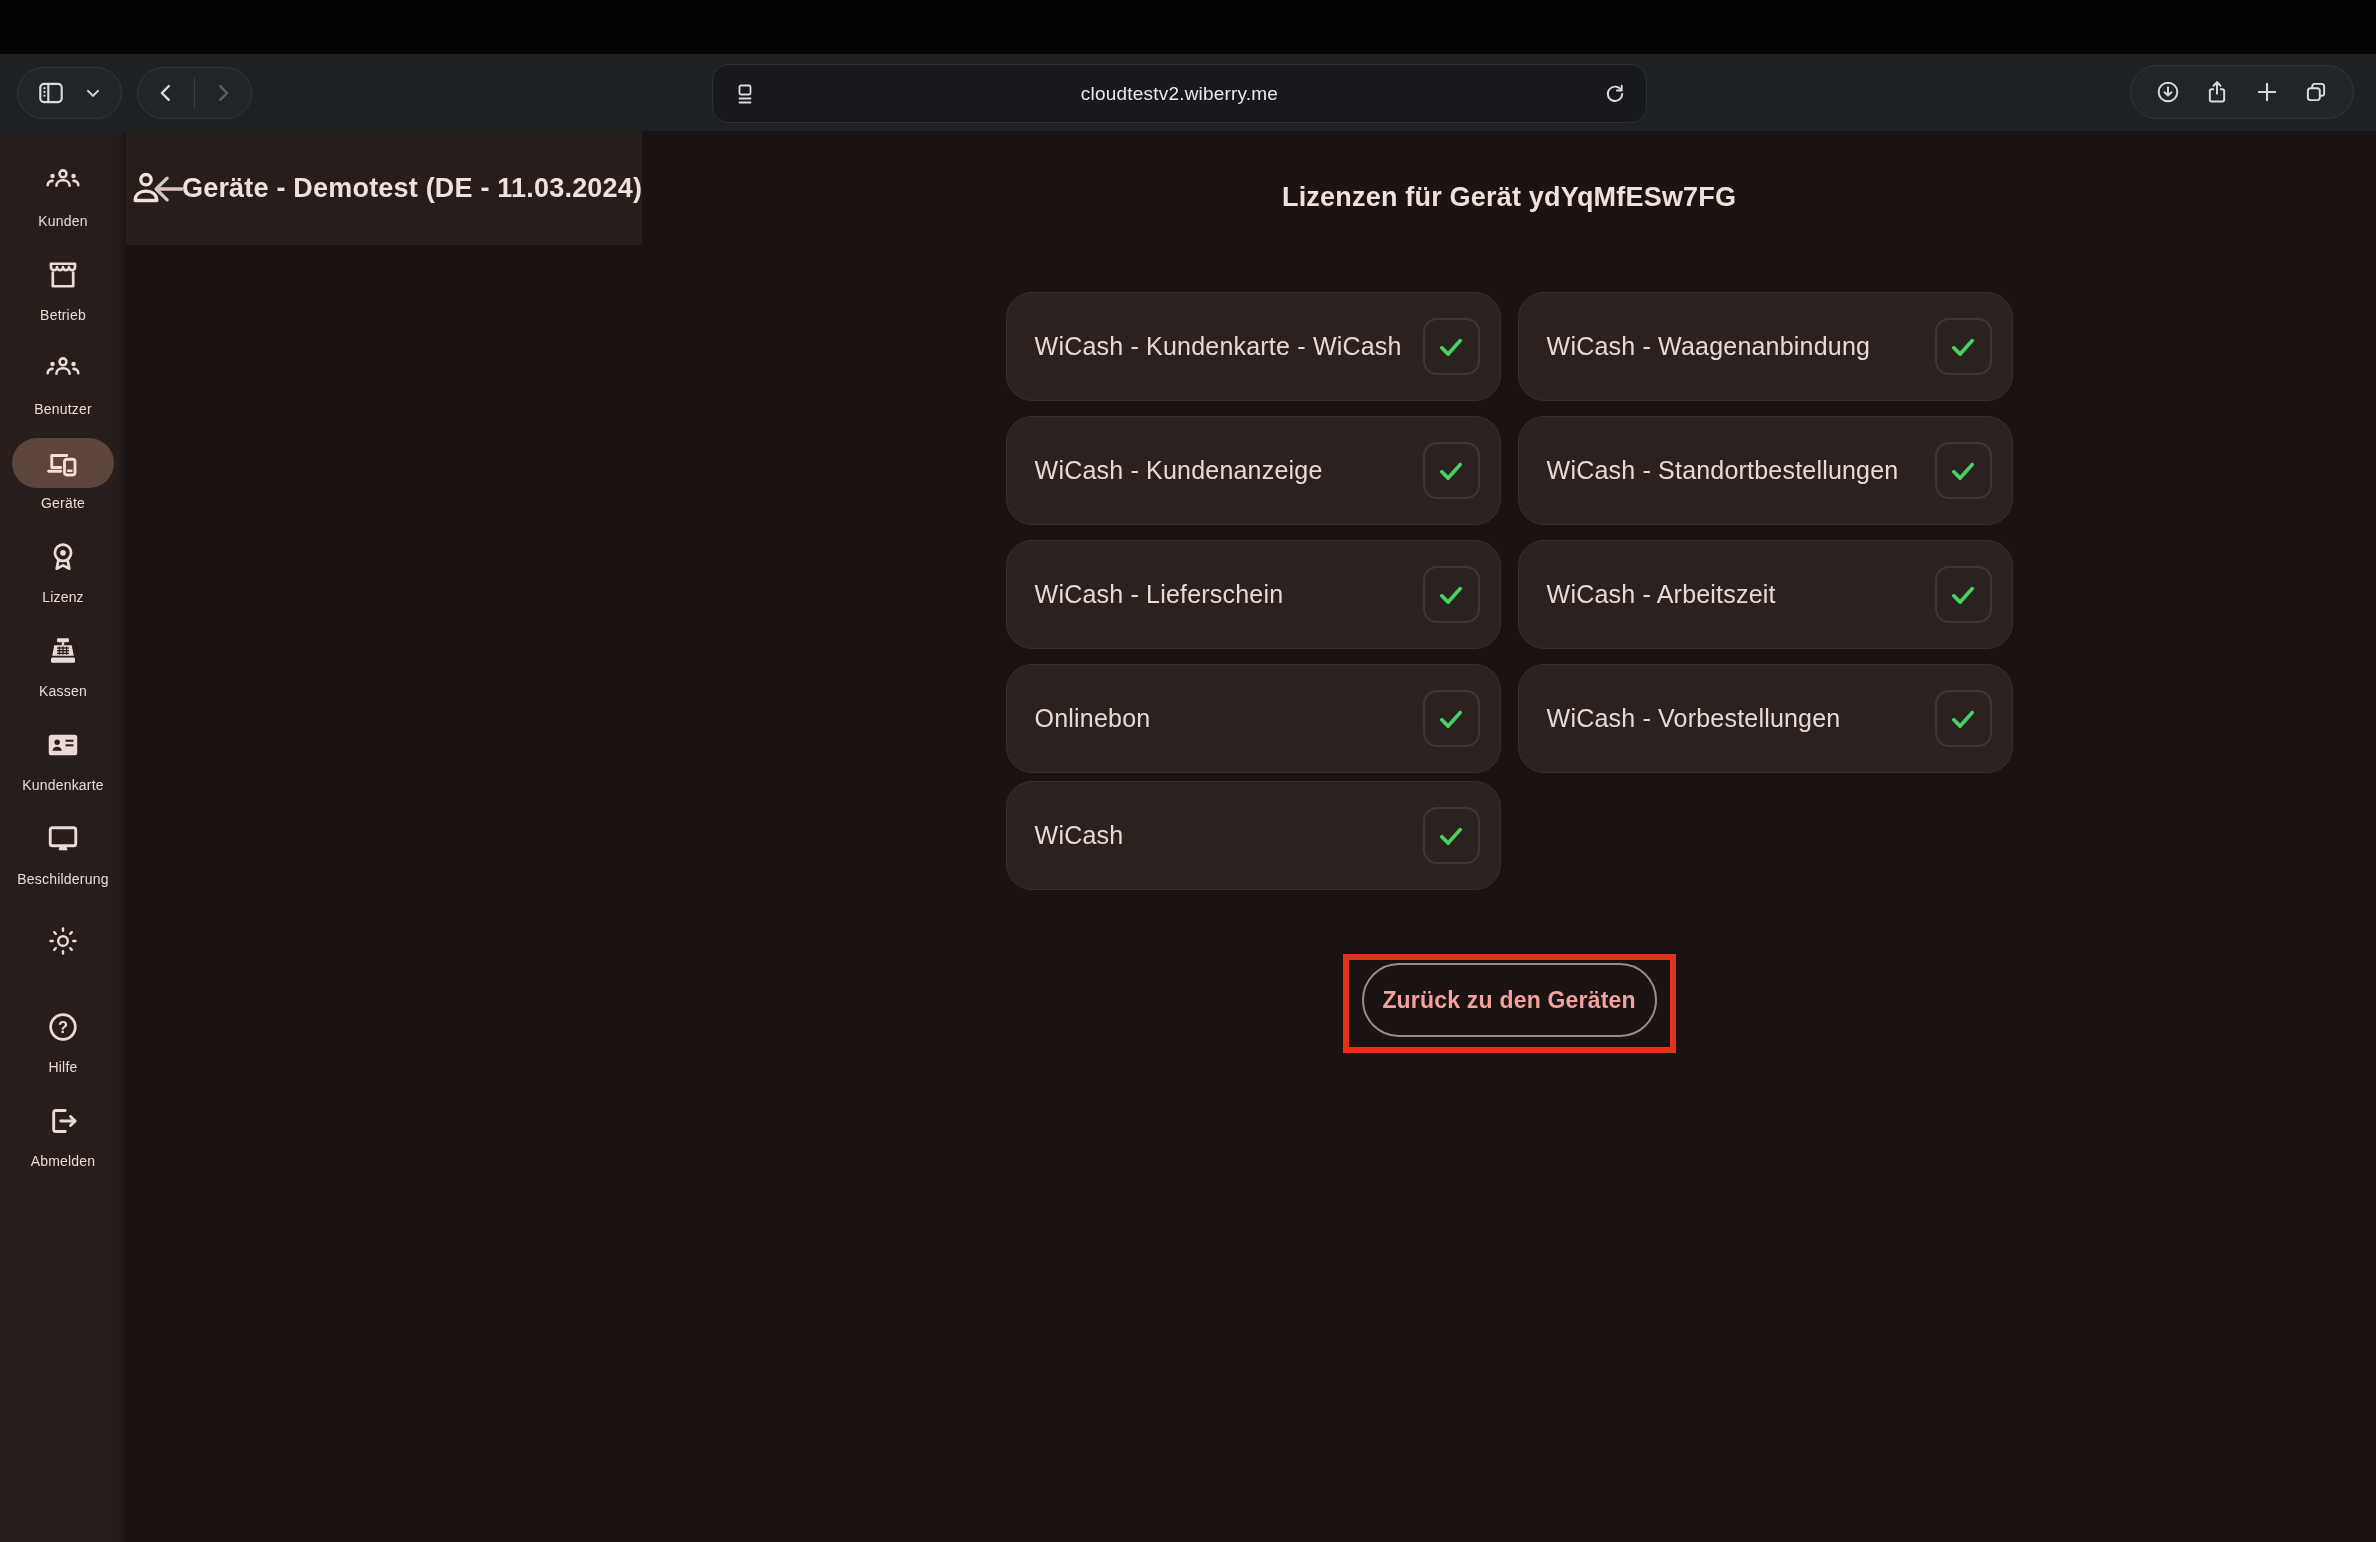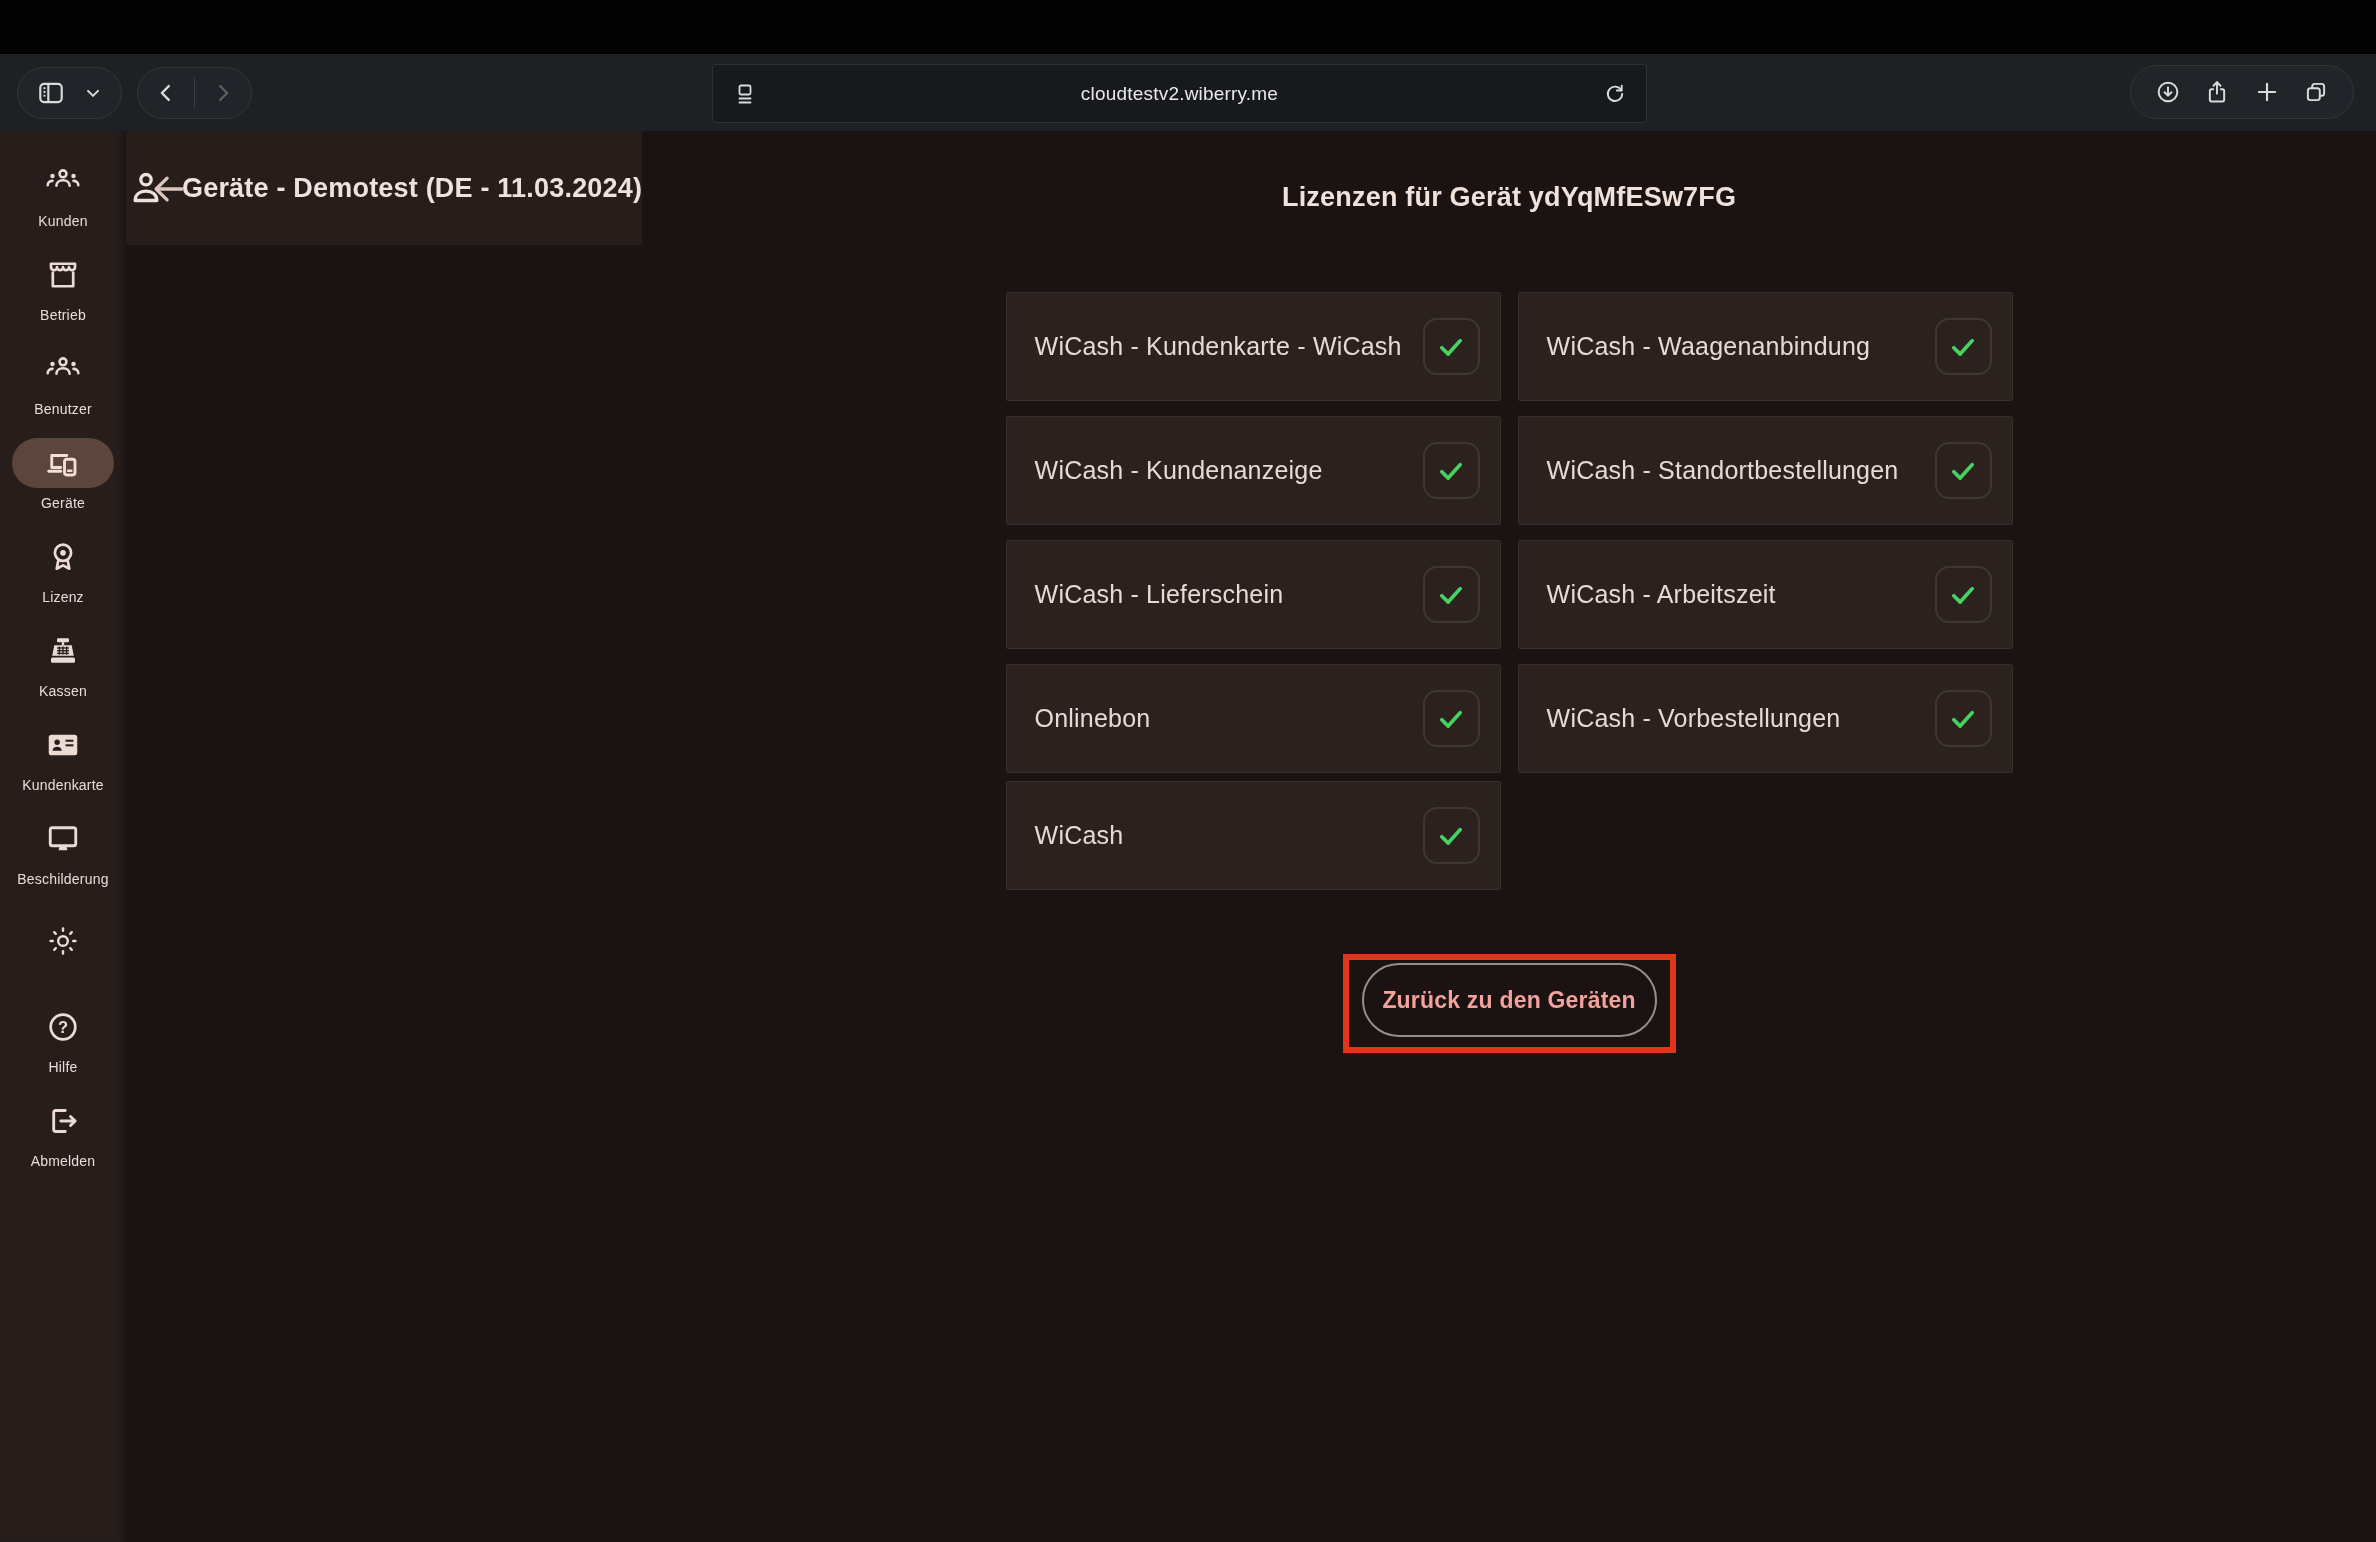--- a/index.html
+++ b/index.html
@@ -15,21 +15,21 @@
 
   
   .menubar{height:54px;background:#020202;}
   .chrome{height:77px;background:var(--chrome-bg);display:flex;align-items:center;position:relative;}
   .pill{display:flex;align-items:center;background:var(--chrome-pill);border:1px solid var(--chrome-pill-border);border-radius:27px;height:52px;}
   .pill .cbtn{display:flex;align-items:center;justify-content:center;height:100%;cursor:default;}
   .left-cluster{display:flex;gap:15px;margin-left:17px;}
   .pill.toggle{width:105px;justify-content:space-evenly;}
   .pill.nav{width:115px;justify-content:space-evenly;}
   .nav-divider{width:1px;height:30px;background:#3a3f43;}
-  .urlbar{position:absolute;left:712px;top:10px;width:935px;height:59px;background:var(--url-pill);border:1px solid #2c3034;border-radius:3px;display:flex;align-items:center;}
+  .urlbar{position:absolute;left:712px;top:10px;width:935px;height:59px;background:var(--url-pill);border:1px solid #2c3034;border-radius:16px;display:flex;align-items:center;}
   .urlbar .url-text{flex:1;text-align:center;color:#e8e9ea;font-size:19px;letter-spacing:0.2px;}
   .urlbar .side{width:63px;display:flex;align-items:center;justify-content:center;}
   .right-cluster{position:absolute;right:22px;top:11px;width:224px;height:54px;border-radius:28px;background:var(--chrome-pill);border:1px solid var(--chrome-pill-border);display:flex;align-items:center;justify-content:space-evenly;}
   svg{display:block;}
 
   
   .shell{display:flex;height:1411px;}
   .sidebar{width:126px;background:var(--app-panel);padding-top:14px;display:flex;flex-direction:column;box-shadow:inset -8px 0 8px -6px rgba(0,0,0,.45);}
   .nav-item{height:94px;display:flex;flex-direction:column;align-items:center;justify-content:center;gap:7px;cursor:pointer;}
   .nav-item .icon-wrap{display:flex;align-items:center;justify-content:center;height:50px;}
@@ -37,21 +37,21 @@
   .nav-item .nav-label{font-size:14px;font-weight:400;color:var(--text-light);letter-spacing:0.2px;white-space:nowrap;}
 
   .main{flex:1;display:flex;flex-direction:row;background:var(--content-bg);}
   .page-header{height:114px;background:var(--app-panel);position:relative;display:flex;align-items:center;justify-content:center;}
   .back-arrow{position:absolute;left:18px;top:34px;width:48px;height:48px;display:flex;align-items:center;justify-content:center;cursor:pointer;}
   .page-title{display:flex;align-items:center;gap:16px;color:#f0e1da;font-size:27px;font-weight:700;letter-spacing:0.2px;}
 
   .content{flex:1;display:flex;flex-direction:column;align-items:center;gap:41px;}
   .licenses-heading{margin-top:51px;color:#f0e1da;font-size:27px;font-weight:700;letter-spacing:0.2px;}
   .license-grid{margin-top:38px;display:grid;grid-template-columns:495px 495px;column-gap:17px;row-gap:15px;}
-  .license-card{height:109px;background:var(--card-bg);border:1.5px solid var(--card-border);border-radius:2px;display:flex;align-items:center;padding:0 20px 0 28px;}
+  .license-card{height:109px;background:var(--card-bg);border:1.5px solid var(--card-border);border-radius:26px;display:flex;align-items:center;padding:0 20px 0 28px;}
   .license-card.raised{transform:translateY(-7px);}
   .license-label{color:#ead9d3;font-size:25px;letter-spacing:0.2px;}
   .check-box{margin-left:auto;width:57px;height:57px;border:2px solid var(--checkbox-border);border-radius:14px;display:flex;align-items:center;justify-content:center;cursor:pointer;}
 
   .annotation-box{margin-top:16px;border:6px solid var(--red);padding:3px 13px 10px 13px;}
   .back-btn{width:295px;height:74px;border-radius:40px;border:2px solid var(--btn-border);background:transparent;color:var(--salmon);font-size:23px;font-weight:700;letter-spacing:0.2px;font-family:inherit;cursor:pointer;display:flex;align-items:center;justify-content:center;}
 </style>
 </head>
 <body>
 

